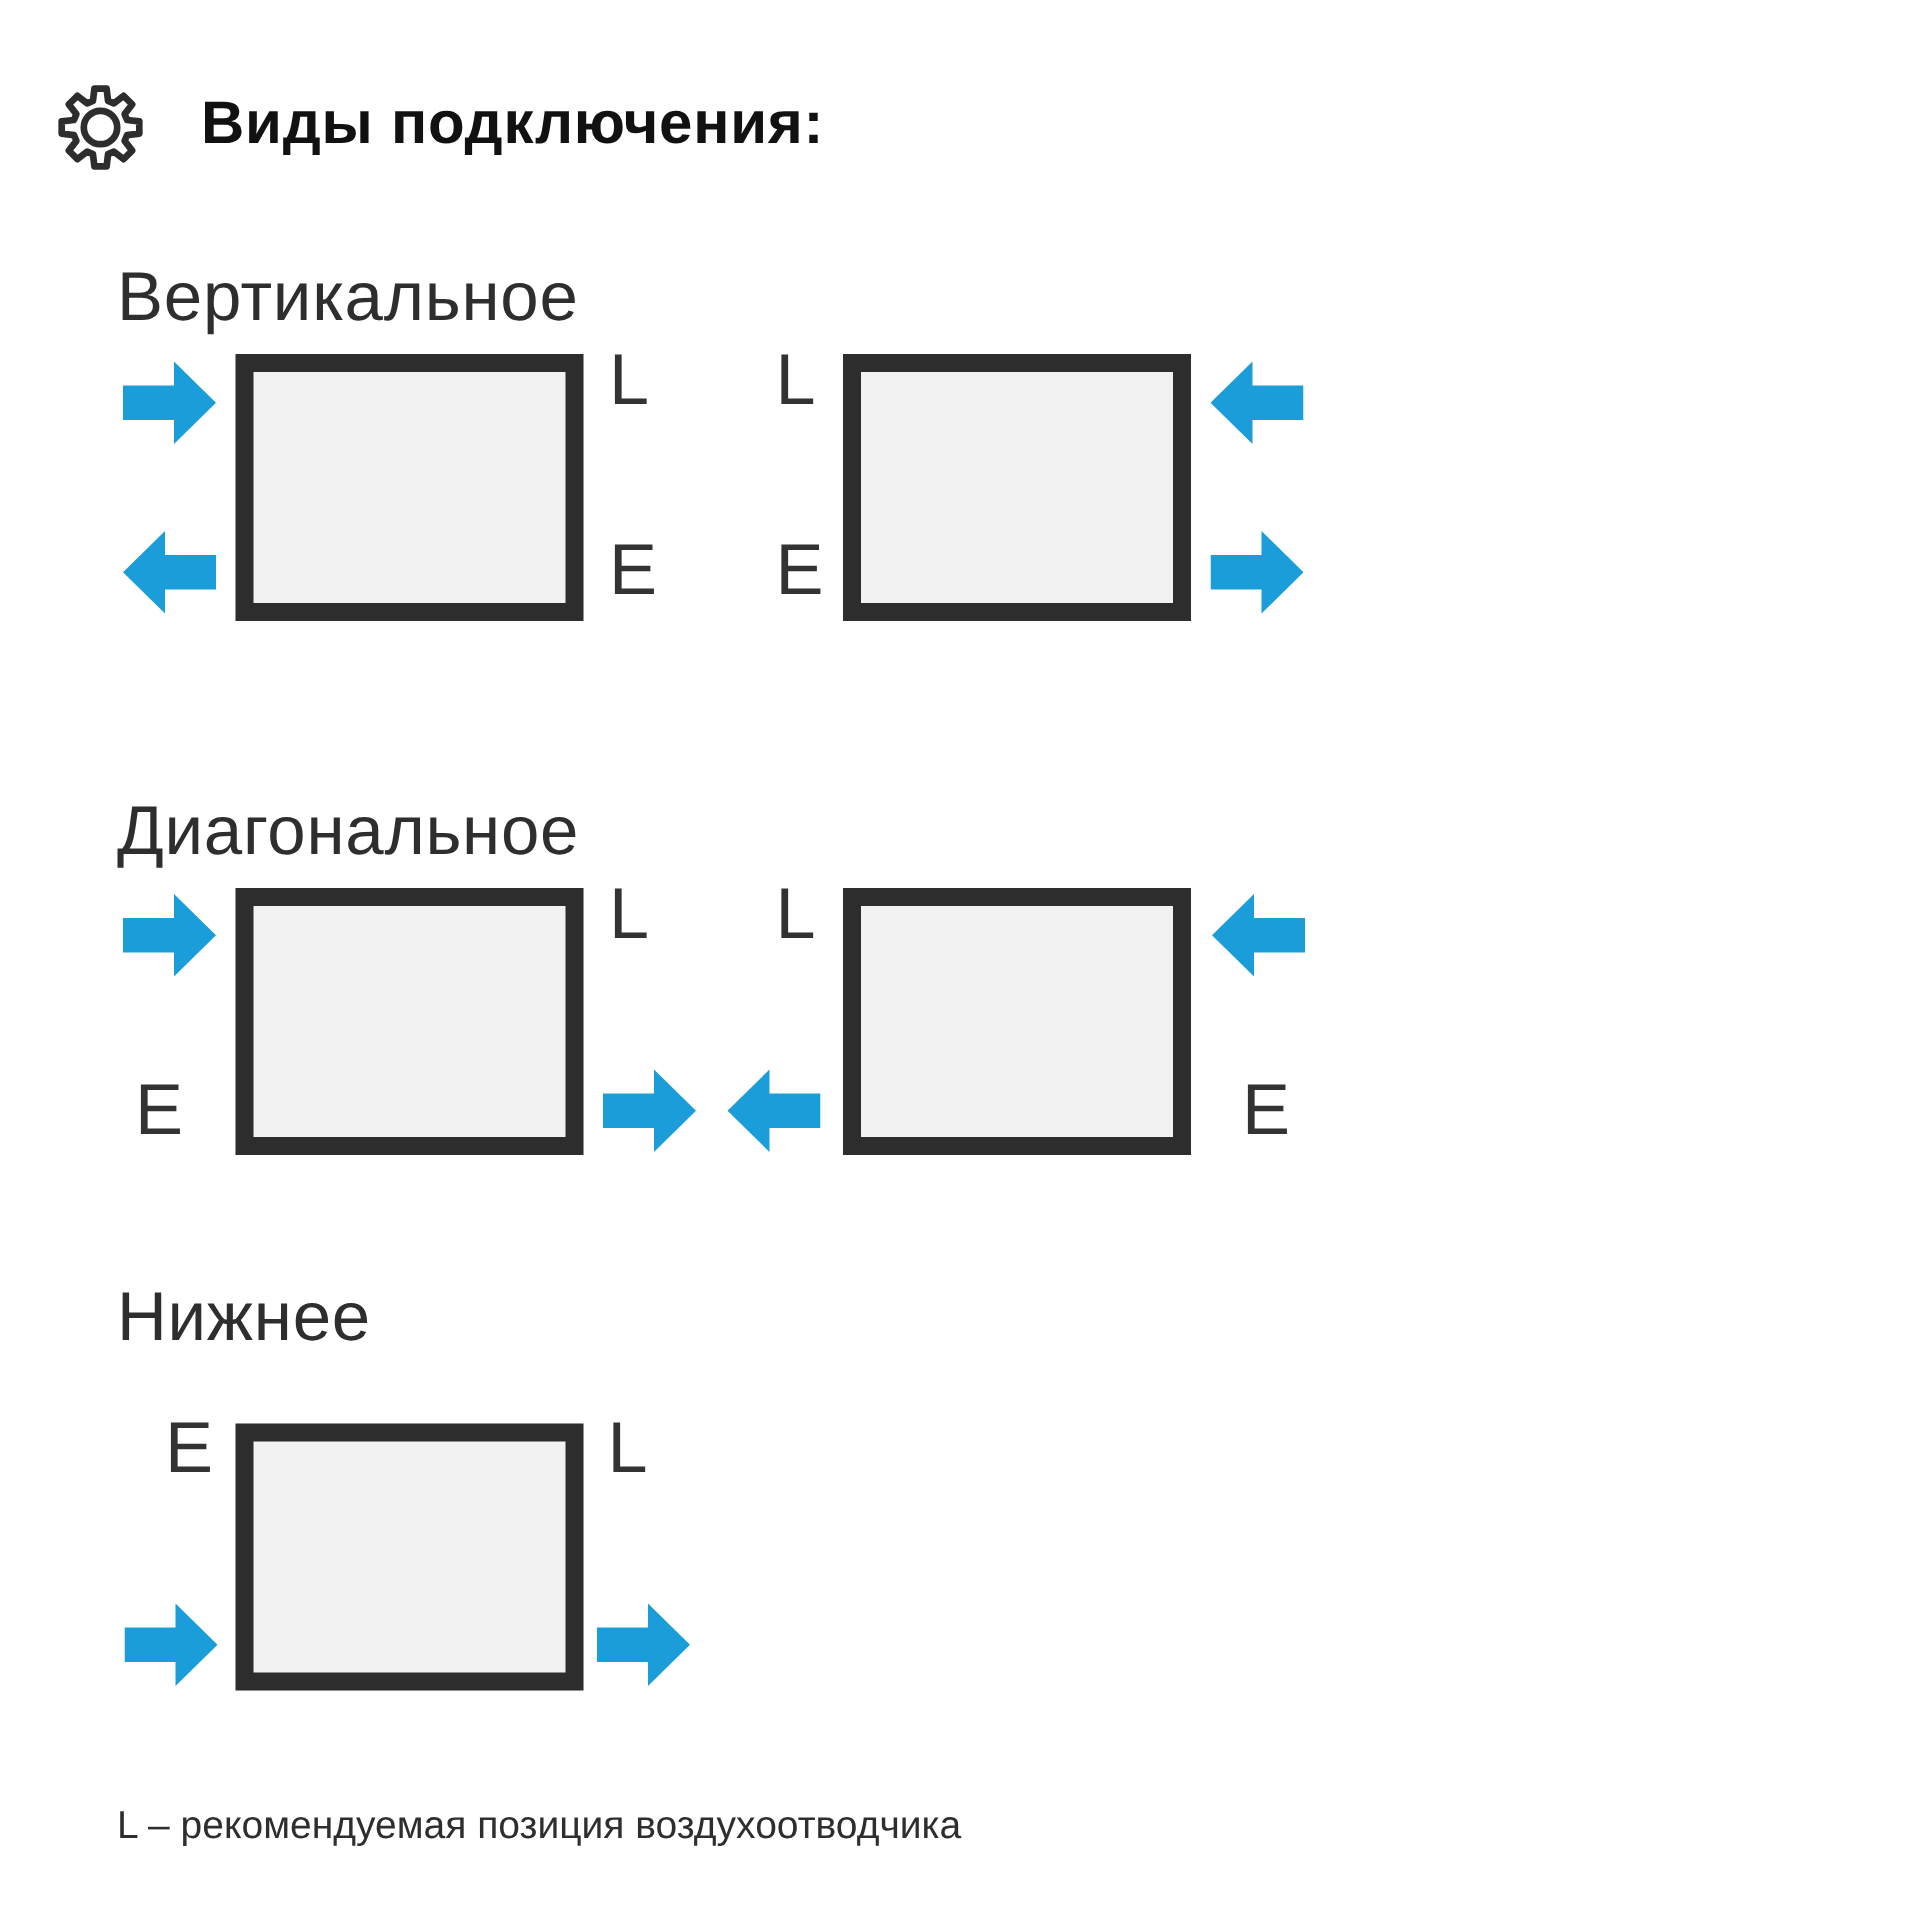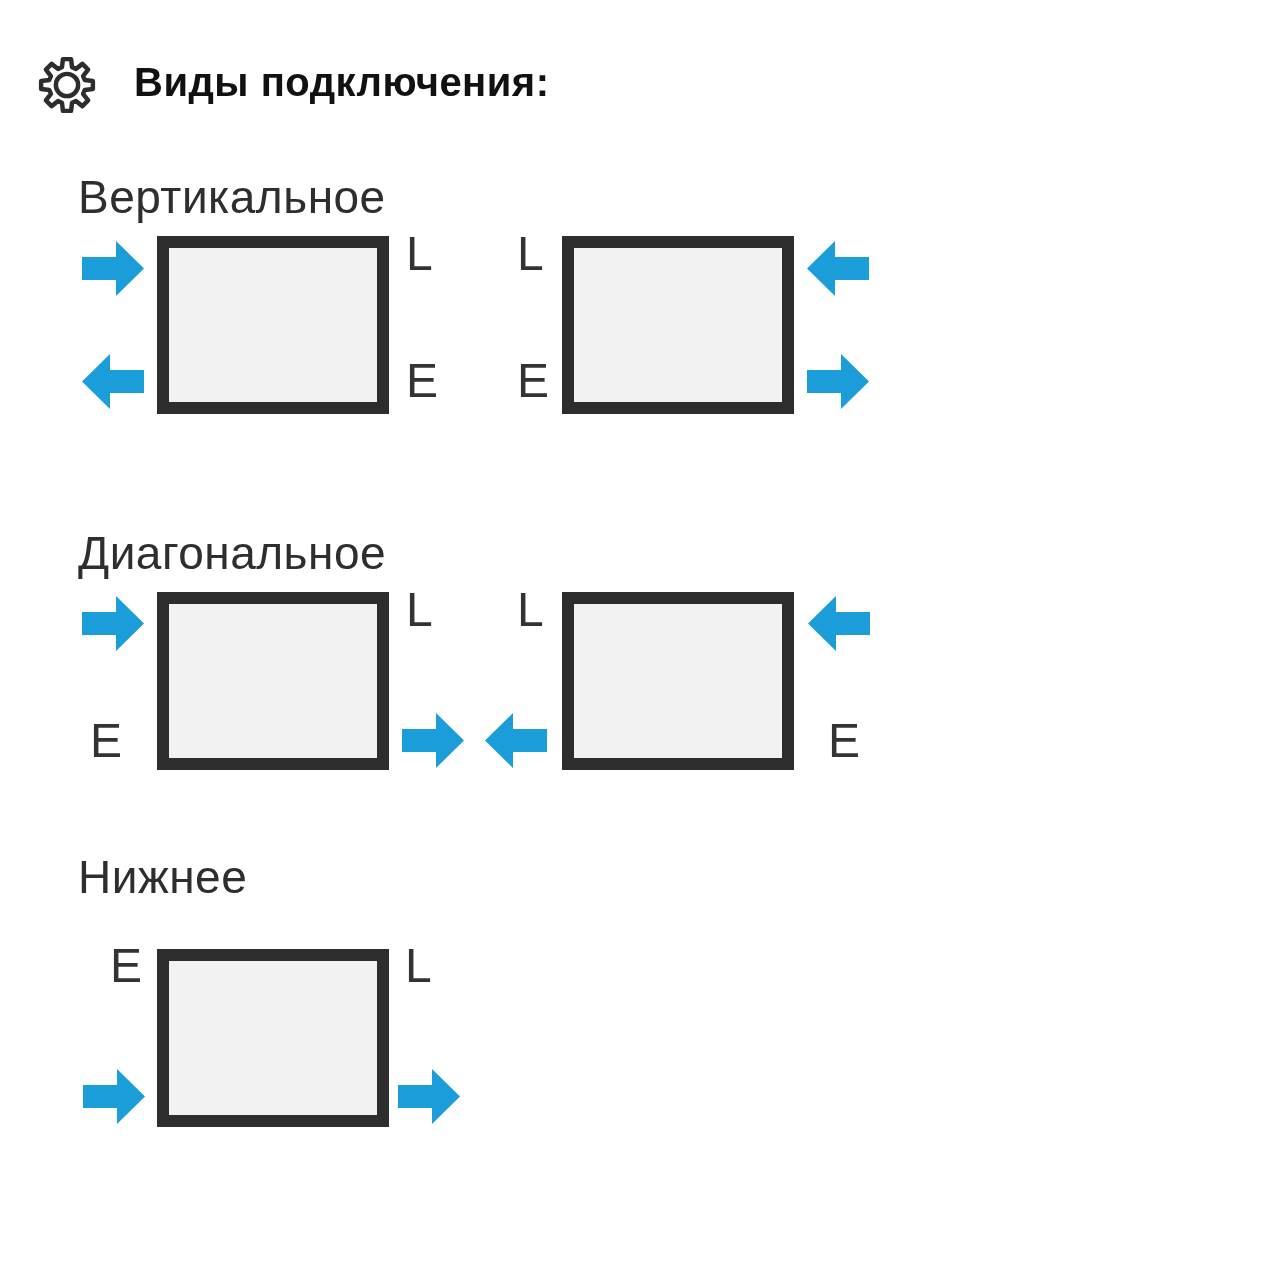--- a/index.html
+++ b/index.html
@@ -118,15 +118,16 @@
     <div class="port" style="left:405px;top:928px;">L</div>
     <svg class="arrow" style="left:83px;top:1054px;" viewBox="0 0 62 57">
         <polygon points="0,17 34,17 34,1 62,28.5 34,56 34,40 0,40"></polygon>
       </svg>
     <svg class="arrow" style="left:398px;top:1054px;" viewBox="0 0 62 57">
         <polygon points="0,17 34,17 34,1 62,28.5 34,56 34,40 0,40"></polygon>
       </svg>
   </div>
 
   <div class="legend">
+    <div>L – рекомендуемая позиция воздухоотводчика</div>
   </div>
 
 </div>
 
 </body></html>

